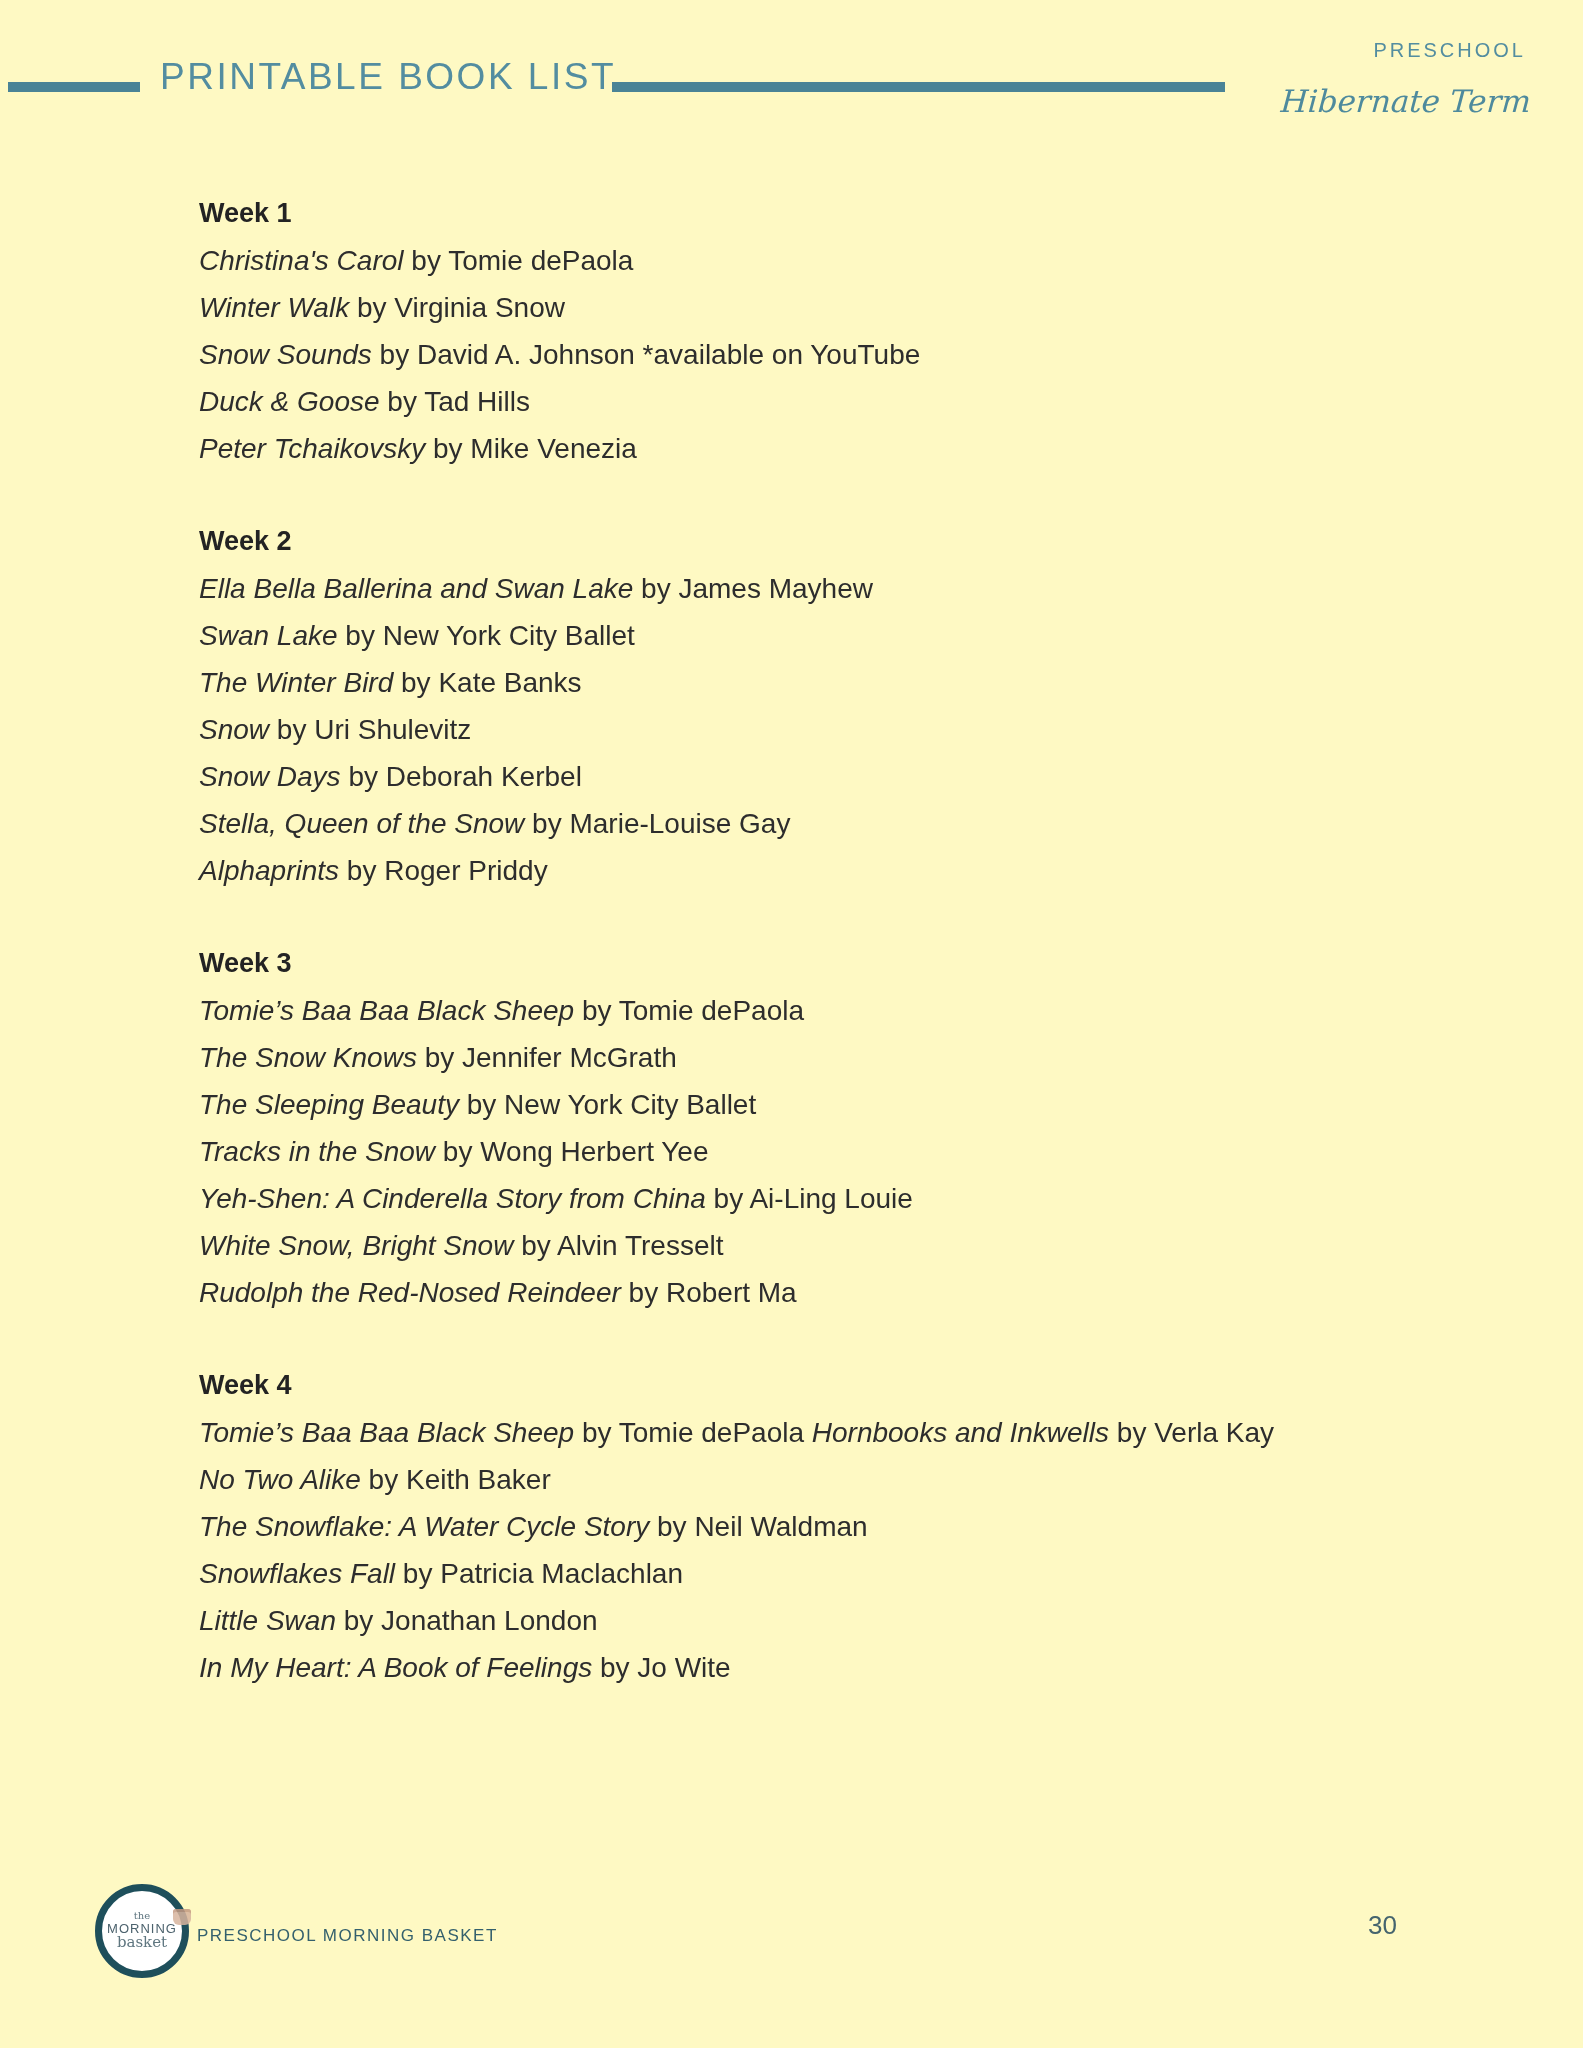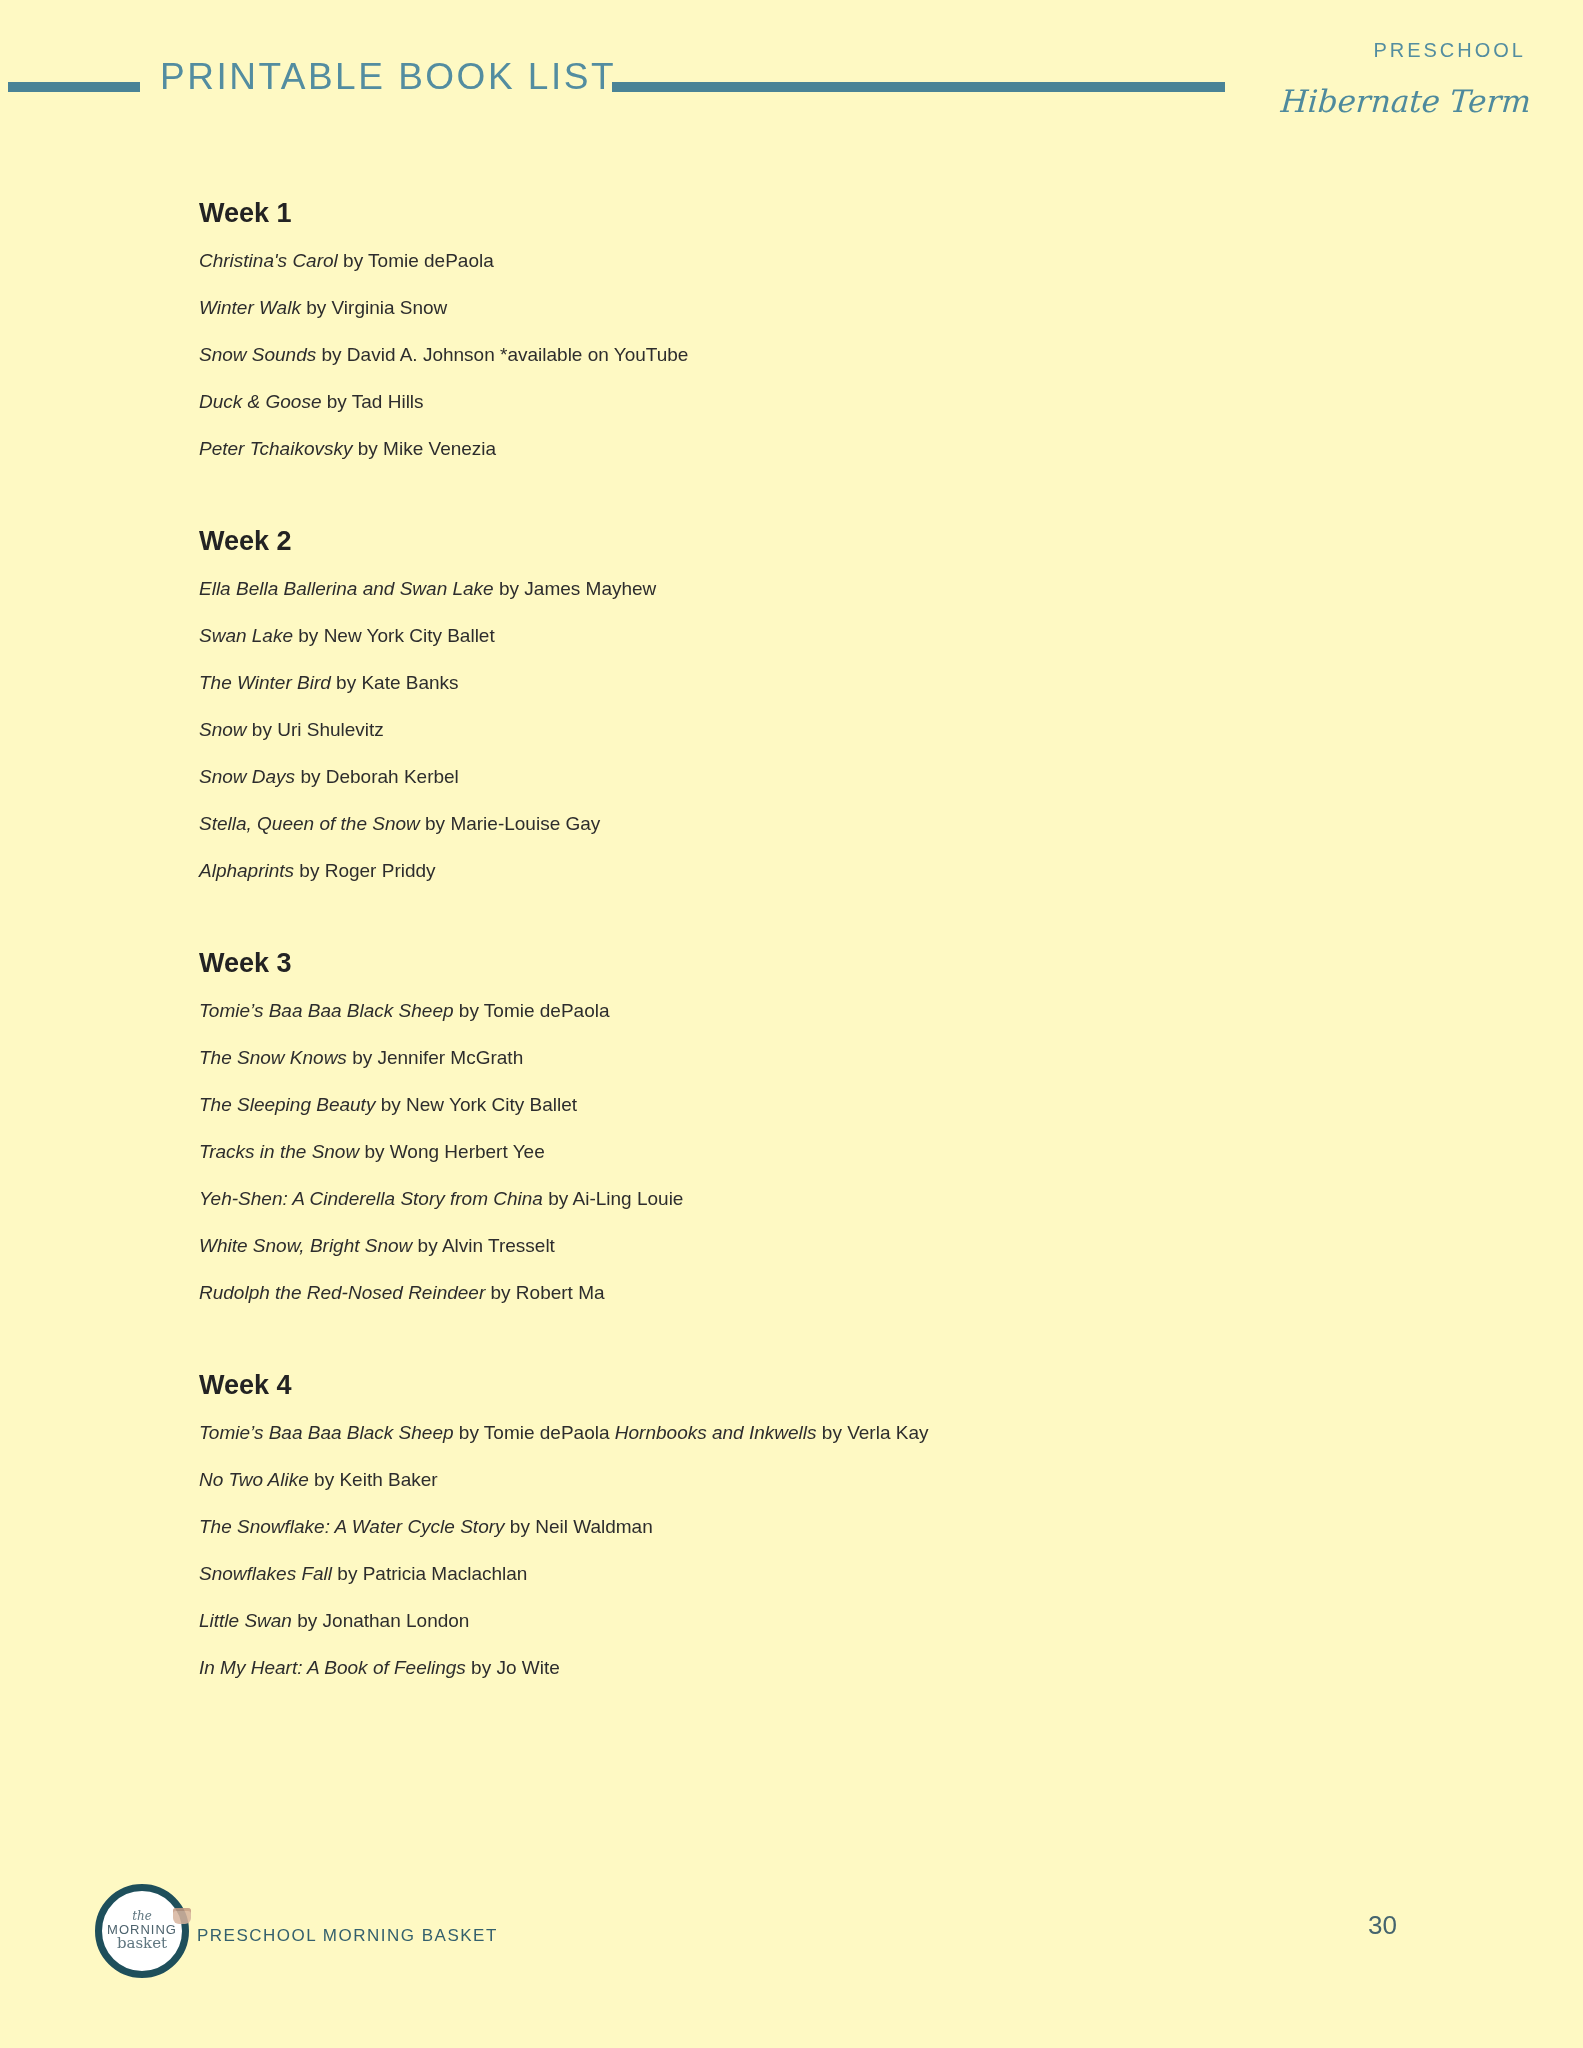--- a/index.html
+++ b/index.html
@@ -60,21 +60,21 @@
     margin-left: 13px;
   }
   .week-section { margin-bottom: 46px; }
   .week-label {
     font-size: 27px;
     font-weight: 700;
     line-height: 47px;
     color: #232323;
   }
   .book-line {
-    font-size: 19px;
+    font-size: 28px;
     font-weight: 400;
     line-height: 47px;
     color: #2d2d2d;
     white-space: nowrap;
   }
   .title-seg { font-style: italic; }
   .author-seg { font-style: normal; }
 
   
   .logo {
@@ -87,21 +87,21 @@
     display: flex;
     align-items: center;
     justify-content: center;
   }
   .logo-inner {
     position: relative;
     text-align: center;
     color: #5f7680;
     line-height: 1.05;
   }
-  .logo-the    { display: block; font-family: "DejaVu Serif", serif; font-style: italic; font-size: 12px; }
+  .logo-the    { display: block; font-family: "DejaVu Serif", serif; font-size: 10px; }
   .logo-morning{ display: block; font-size: 13px; letter-spacing: 1px; font-weight: 500; color: #4c626d; }
   .logo-basket { display: block; font-family: "DejaVu Serif", serif; font-size: 15px; }
   .logo-art {
     position: absolute;
     right: -14px; top: -2px;
     width: 18px; height: 16px;
     background: #d8b49e;
     border-radius: 3px 3px 6px 6px;
     box-shadow: inset 0 3px 0 #c49a82;
     opacity: .85;

